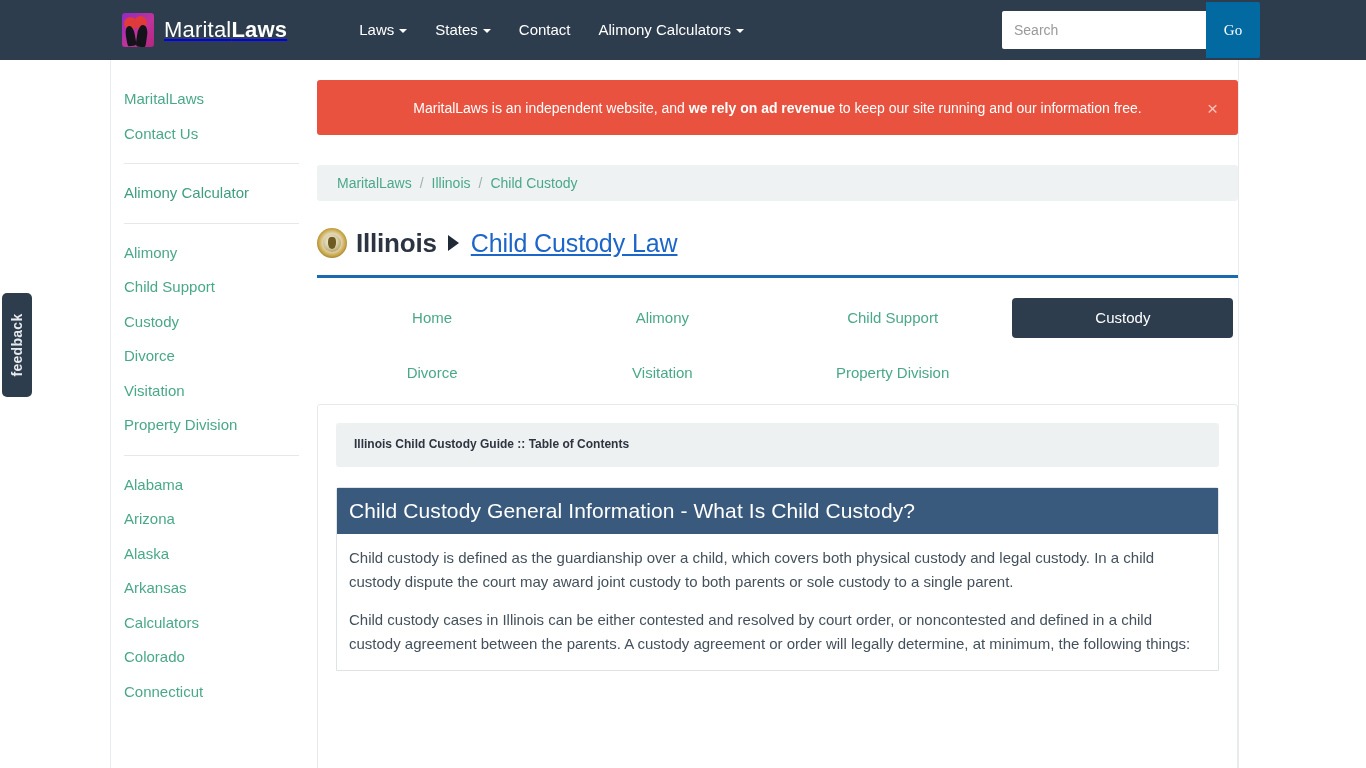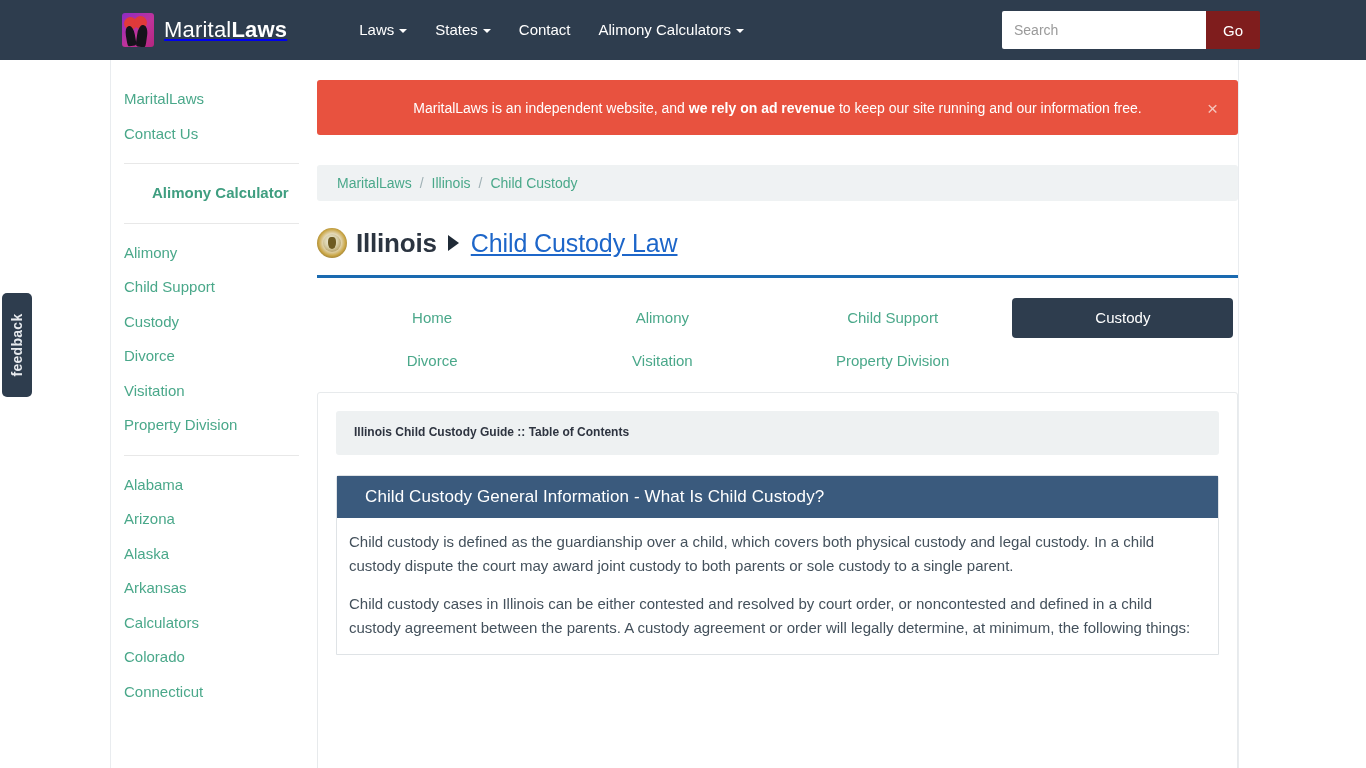--- a/index.html
+++ b/index.html
@@ -64,23 +64,23 @@
     display: flex; height: 38px; align-items: center;
   }
   #search-input {
     width: 204px; height: 38px; border: none; outline: none;
     background: #ffffff; color: #555; font-size: 14px;
     padding: 0 12px; font-family: "Liberation Sans", sans-serif;
     border-radius: 2px 0 0 2px;
   }
   #search-input::placeholder { color: #9a9a9a; }
   #search-go {
-    width: 54px; height: 38px; border: none; cursor: pointer;
-    background: #7f1d1d; color: #ffffff; font-size: 15px;
-    font-family: Liberation Sans, sans-serif; border-radius: 0 2px 2px 0;
+    width: 54px; height: 56px; border: none; cursor: pointer;
+    background: #0369a1; color: #ffffff; font-size: 15px;
+    font-family: Liberation Serif, serif; border-radius: 0 2px 2px 0;
   }
 
   
   #feedback-tab {
     position: absolute; left: 2px; top: 293px;
     width: 30px; height: 104px;
     background: #2e3d4e; border-radius: 5px;
     color: #e7eaee; font-size: 14px; font-weight: 700;
     display: flex; align-items: center; justify-content: center;
     cursor: pointer; z-index: 40;
@@ -99,21 +99,21 @@
   
   #sidebar {
     position: absolute; left: 0; top: 0;
     width: 206px; height: 708px;
     padding: 22px 0 0 13px;
   }
   .side-link {
     display: block; color: #4aa88a; font-size: 15px;
     text-decoration: none; padding: 9px 0 9px 0; line-height: 1.1;
   }
-  .side-link.bold { font-weight: 700; color: #3f9e80; margin-left: 28px; }
+  .side-link.bold { font-weight: 400; color: #3f9e80; }
   .side-sep { height: 1px; background: #e8e8e8; margin: 12px 18px 12px 0; }
 
   
   #main {
     position: absolute; left: 206px; top: 0;
     width: 923px; height: 708px;
     padding: 20px 0 0 0;
   }
 
   
@@ -170,21 +170,21 @@
   }
   #title-topic { font-size: 25px; color: #1d66c9; letter-spacing: -.1px; }
   #title-rule {
     margin-top: 12px; width: 921px; height: 3px; background: #1a6ab0;
   }
 
   
   #tabgrid {
     margin-top: 18px; width: 921px;
     display: grid; grid-template-columns: repeat(4, 1fr);
-    row-gap: 0px;
+    row-gap: 12px;
   }
   .tab-cell {
     height: 43px; display: flex; align-items: center; justify-content: center;
   }
   .tab-link {
     color: #4aa88a; font-size: 15px; text-decoration: none;
   }
   .tab-link.active {
     background: #2e3d4e; color: #ffffff; border-radius: 4px;
     width: 221px; height: 40px; display: flex;
@@ -204,21 +204,21 @@
   }
   #toc-title { font-size: 12px; font-weight: 700; color: #2e3440; }
   #toc ul { margin: 10px 0 0 0; padding-left: 42px; }
   #toc li { margin-bottom: 7px; color: #6b7478; }
   #toc li a { color: #3fa98b; font-size: 15px; text-decoration: none; }
 
   
   #panel { margin-top: 20px; border: 1px solid #dfe3e6; border-radius: 3px 3px 0 0; }
   #panel-head {
     background: #3a5a7d; color: #ffffff;
-    font-size: 17px; padding: 11px 28px; letter-spacing: .1px;
+    font-size: 21px; padding: 11px 12px; letter-spacing: .1px;
   }
   #panel-body { padding: 12px 12px 0 12px; }
   #panel-body p {
     margin: 0 0 14px 0; font-size: 15px; line-height: 1.6; color: #44515c;
   }
 </style>
 </head>
 <body>
 
 <div id="navbar">

